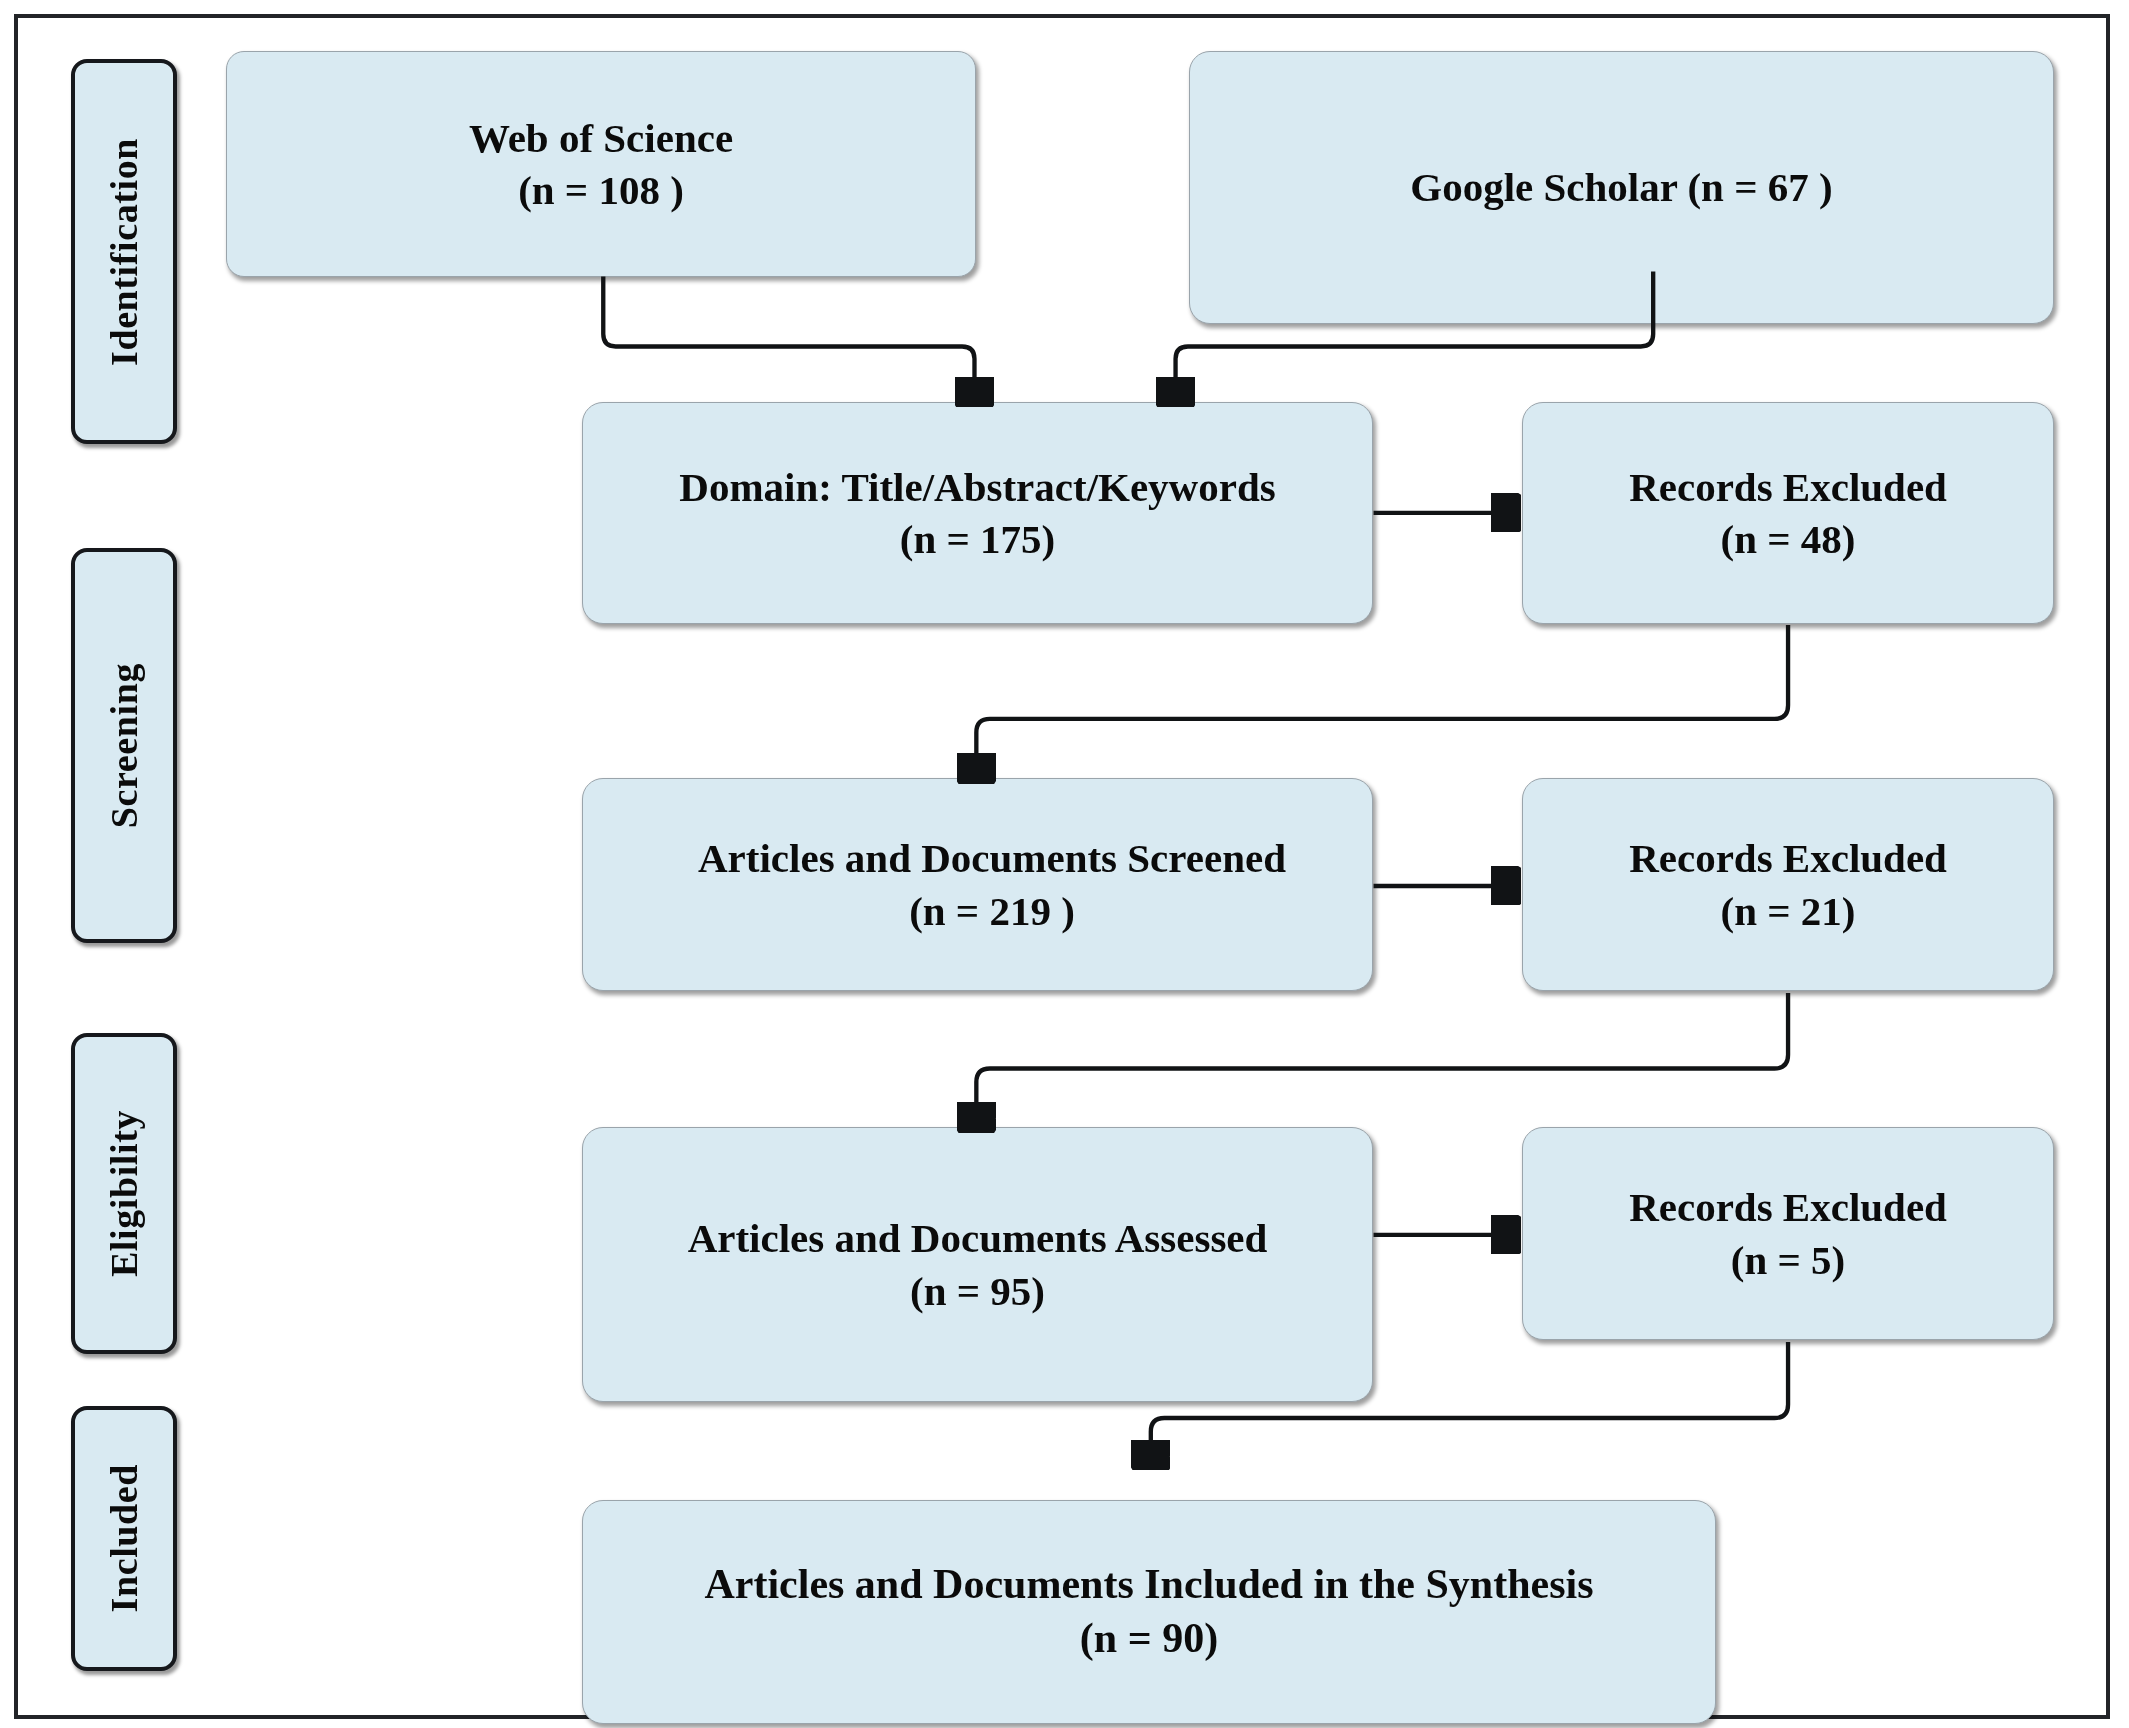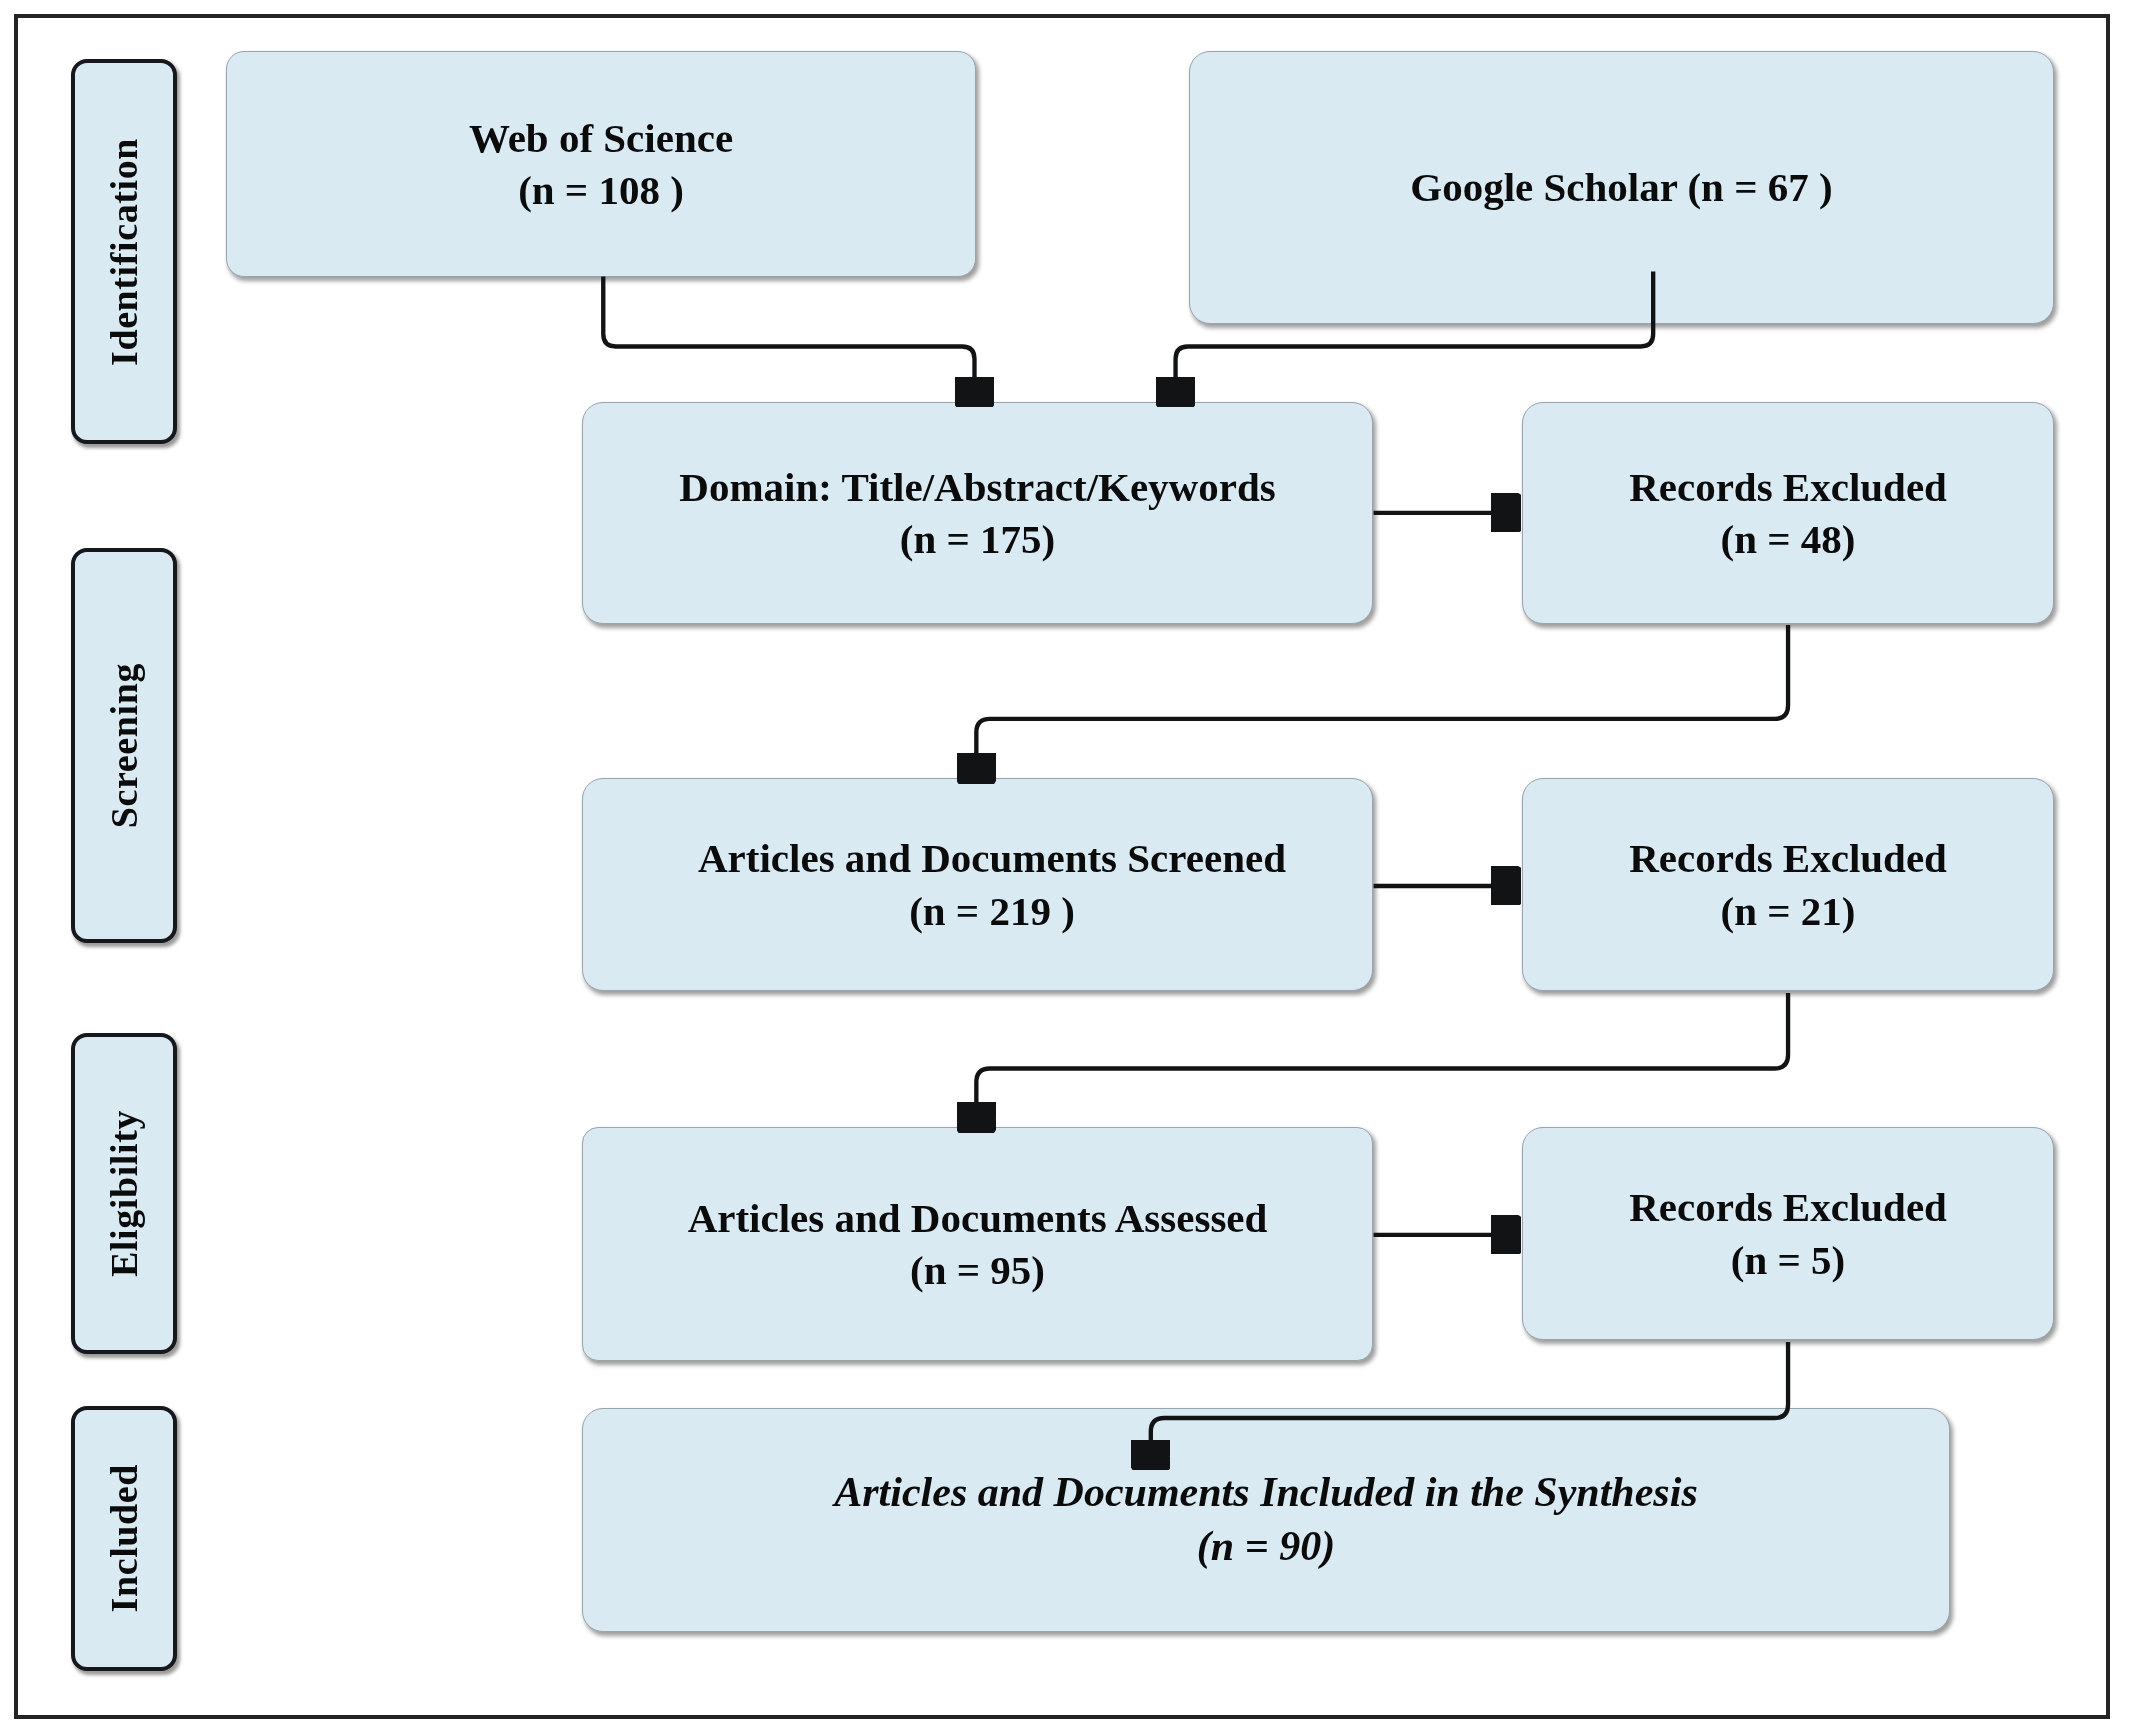--- a/index.html
+++ b/index.html
@@ -136,31 +136,31 @@
   <div class="node fs-main" style="left:582px; top:778px; width:791px; height:213px;padding-left:45px;">
     <span class="line">Articles and Documents Screened</span>
     <span class="line">(n = 219 )</span>
   </div>
 
   <div class="node fs-main" style="left:1522px; top:778px; width:532px; height:213px;">
     <span class="line">Records Excluded</span>
     <span class="line">(n = 21)</span>
   </div>
 
-  <div class="node fs-main" style="left:582px; top:1127px; width:791px; height:234px;border-radius:16px;">
+  <div class="node fs-main" style="left:582px; top:1127px; width:791px; height:275px;">
     <span class="line">Articles and Documents Assessed</span>
     <span class="line">(n = 95)</span>
   </div>
 
   <div class="node fs-main" style="left:1522px; top:1127px; width:532px; height:213px;">
     <span class="line">Records  Excluded</span>
     <span class="line">(n = 5)</span>
   </div>
 
-  <div class="node fs-big" style="left:582px; top:1408px; width:1368px; height:224px;font-style:italic;">
+  <div class="node fs-big" style="left:582px; top:1500px; width:1134px; height:224px;">
     <span class="line">Articles and Documents Included in the Synthesis</span>
     <span class="line">(n = 90)</span>
   </div>
 
   <svg id="connectors" viewBox="0 0 3441 2793">
     <defs>
       <marker id="arrowhead" markerWidth="7" markerHeight="9" refX="3.2" refY="4.5" orient="auto" markerUnits="strokeWidth">
         <path d="M0,0 L7,4.5 L0,9 L1.4,4.5 Z" fill="#111315" stroke="none"></path>
       </marker>
     </defs>

